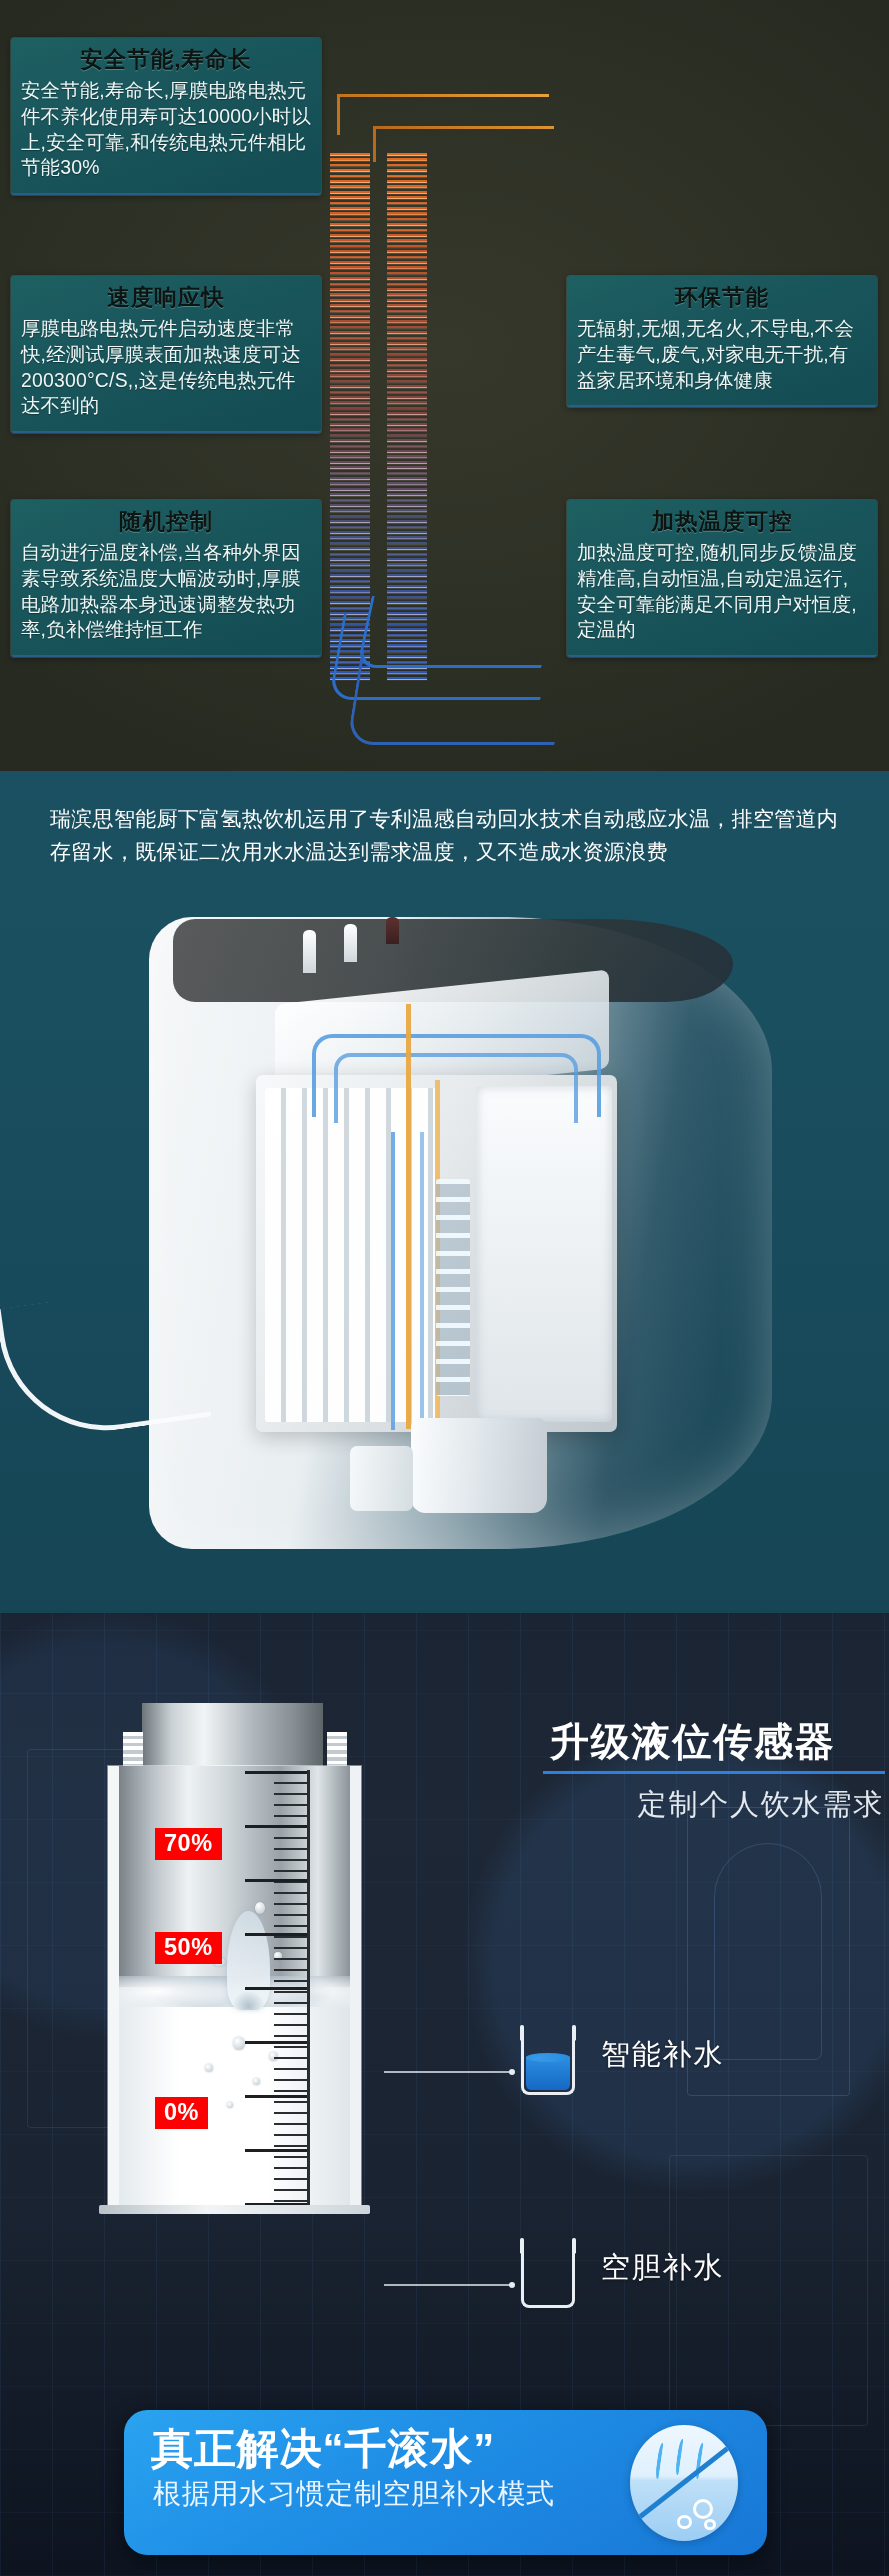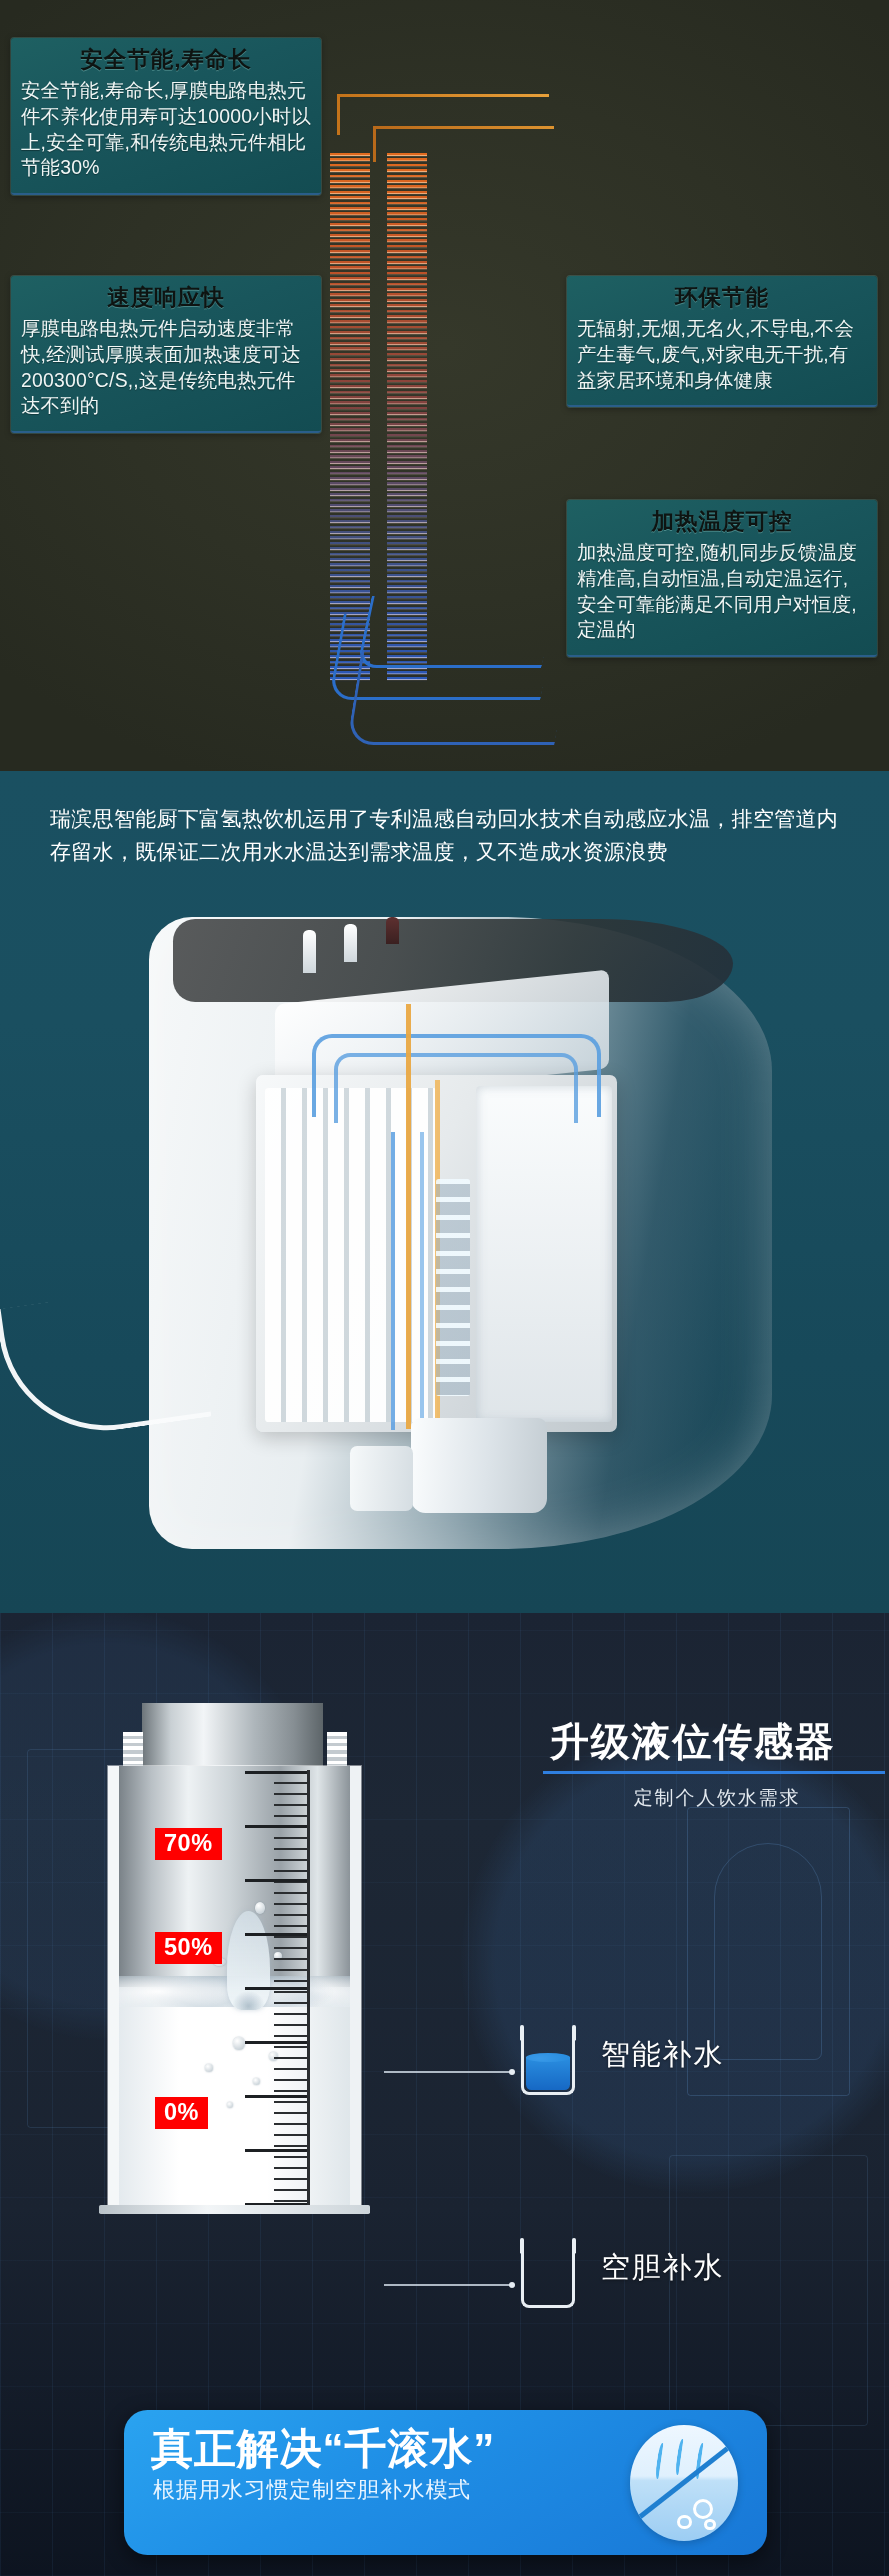--- a/index.html
+++ b/index.html
@@ -198,22 +198,22 @@
     position:absolute; left:550px; top:1680px; width:334px; z-index:6;margin-top:40px;
   }
   .lv-title{
     font-size:39px; font-weight:bold; color:#ffffff; letter-spacing:1.8px;
     line-height:1.15; white-space:nowrap;
   }
   .lv-rule{
     width:342px; height:2.7px; background:#2f7fe0; margin:6.3px 0 11px -7.2px;
   }
   .lv-sub{
-    font-size:19px; color:#e3e9ef; letter-spacing:1.8px; white-space:nowrap;
-    text-align:center;
+    font-size:29px; color:#e3e9ef; letter-spacing:1.8px; white-space:nowrap;
+    text-align:right;
   }
 
   
   .tank{ position:absolute; left:99px; top:1703px; width:271px; height:506px; z-index:5; }
   .tank-neck{
     position:absolute; left:43px; top:0; width:181px; height:70px;
     background:linear-gradient(90deg,#6d757a 0%,#c9d0d4 16%,#f2f5f7 34%,#aeb6bb 62%,#868e93 84%,#5d6569 100%);
   }
   .tank-neck::after{
     content:""; position:absolute; left:0; right:0; bottom:-8.1px; height:16.3px;
@@ -321,21 +321,21 @@
     border-radius:23.5px;
     background:linear-gradient(150deg,#2aa3f0 0%,#1f8fe6 40%,#1877d6 100%);
     box-shadow:0 5.4px 20px rgba(0,0,0,.45);
     z-index:7;
   }
   .banner-title{
     position:absolute; left:27px; top:11px; font-size:42px; font-weight:bold;
     color:#ffffff; letter-spacing:0.9px; white-space:nowrap;
   }
   .banner-l1,.banner-l2{
-    position:absolute; left:29px; font-size:22px; color:#eaf5ff;
+    position:absolute; left:29px; font-size:28px; color:#eaf5ff;
     letter-spacing:0.7px; white-space:nowrap;font-family:Liberation Serif, serif;
   }
   .banner-l1{ top:65px; }
   .banner-l2{ top:98px; }
   .no-boil{
     position:absolute; right:29px; top:14.5px; width:108px; height:116px;
     border-radius:50%;
     background:linear-gradient(180deg,#eef7ff 0%,#dff0fd 44%,#bfe0f8 48%,#9ccdf3 100%);
     box-shadow:0 1.8px 9px rgba(0,0,0,.2);
     overflow:hidden;
@@ -384,20 +384,24 @@
     <div class="fcard fc-l2">
       <h3>速度响应快</h3>
       <p>厚膜电路电热元件启动速度非常快,经测试厚膜表面加热速度可达200300°C/S,,这是传统电热元件达不到的</p>
     </div>
 
     <div class="fcard fc-r2">
       <h3>环保节能</h3>
       <p>无辐射,无烟,无名火,不导电,不会产生毒气,废气,对家电无干扰,有益家居环境和身体健康</p>
     </div>
 
+    <div class="fcard fc-l3">
+      <h3>随机控制</h3>
+      <p>自动进行温度补偿,当各种外界因素导致系统温度大幅波动时,厚膜电路加热器本身迅速调整发热功率,负补偿维持恒工作</p>
+    </div>
 
     <div class="fcard fc-r3">
       <h3>加热温度可控</h3>
       <p>加热温度可控,随机同步反馈温度精准高,自动恒温,自动定温运行,安全可靠能满足不同用户对恒度,定温的</p>
     </div>
   </section>
 
   <section class="sec-product">
     <p class="prod-text">瑞滨思智能厨下富氢热饮机运用了专利温感自动回水技术自动感应水温，排空管道内存留水，既保证二次用水水温达到需求温度，又不造成水资源浪费</p>
 

